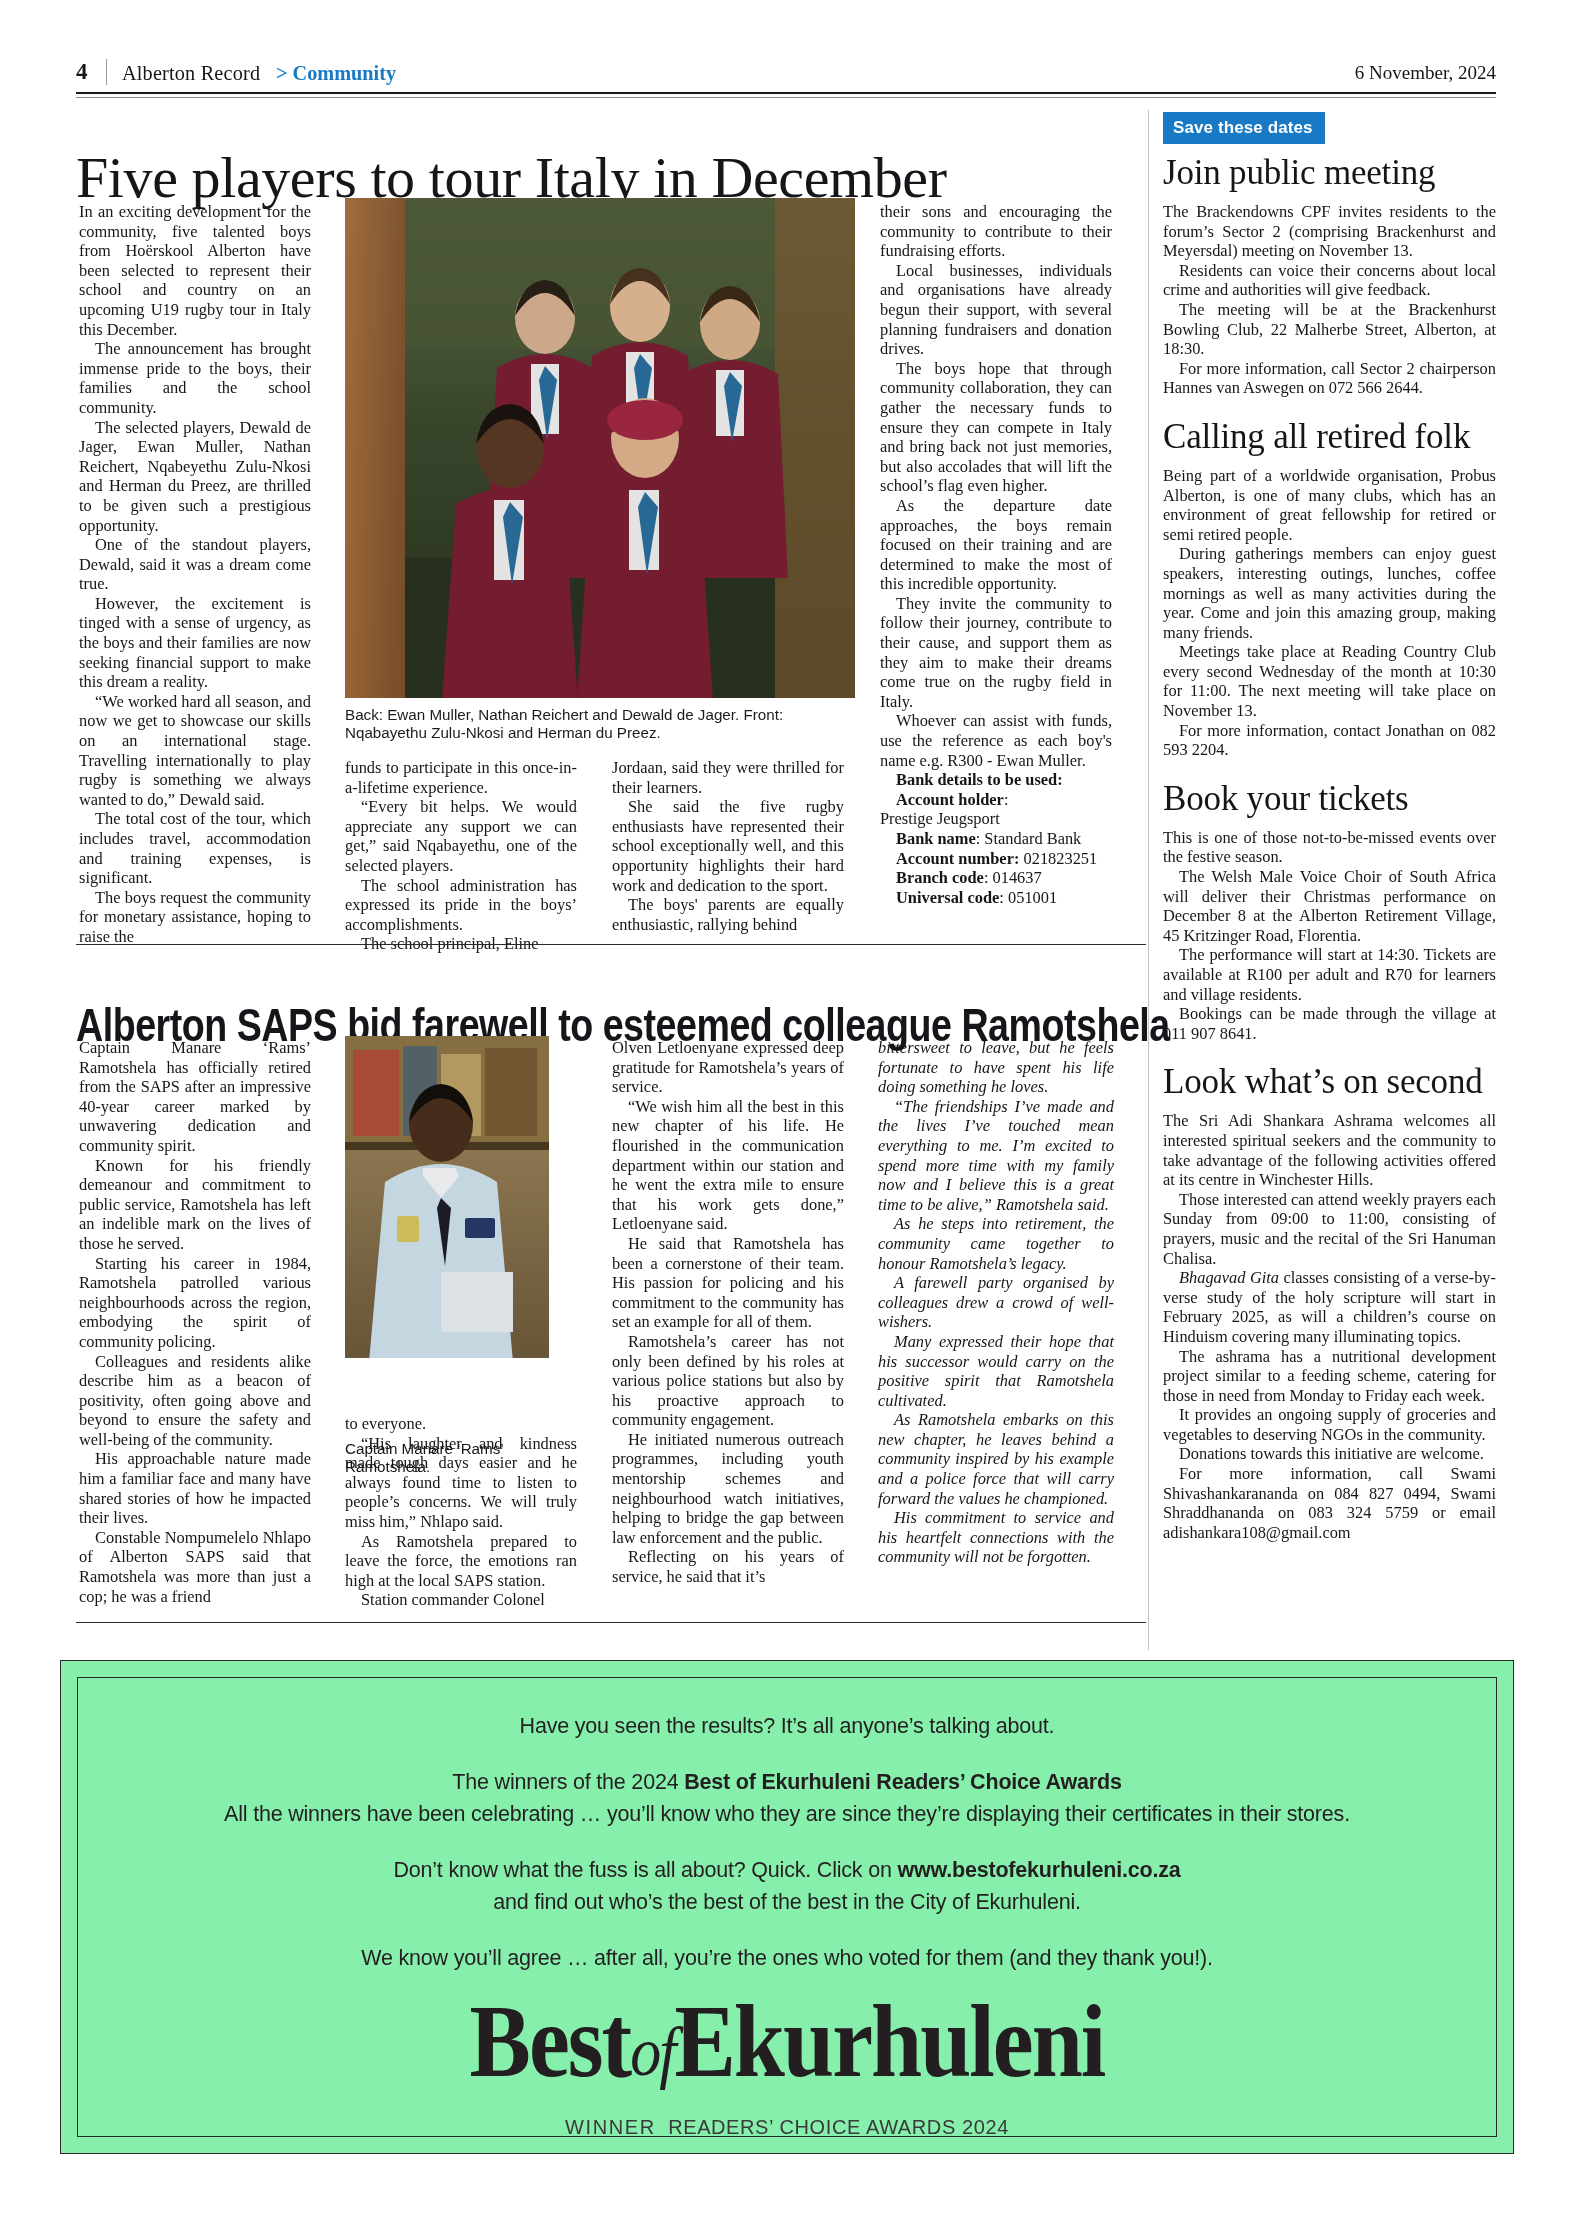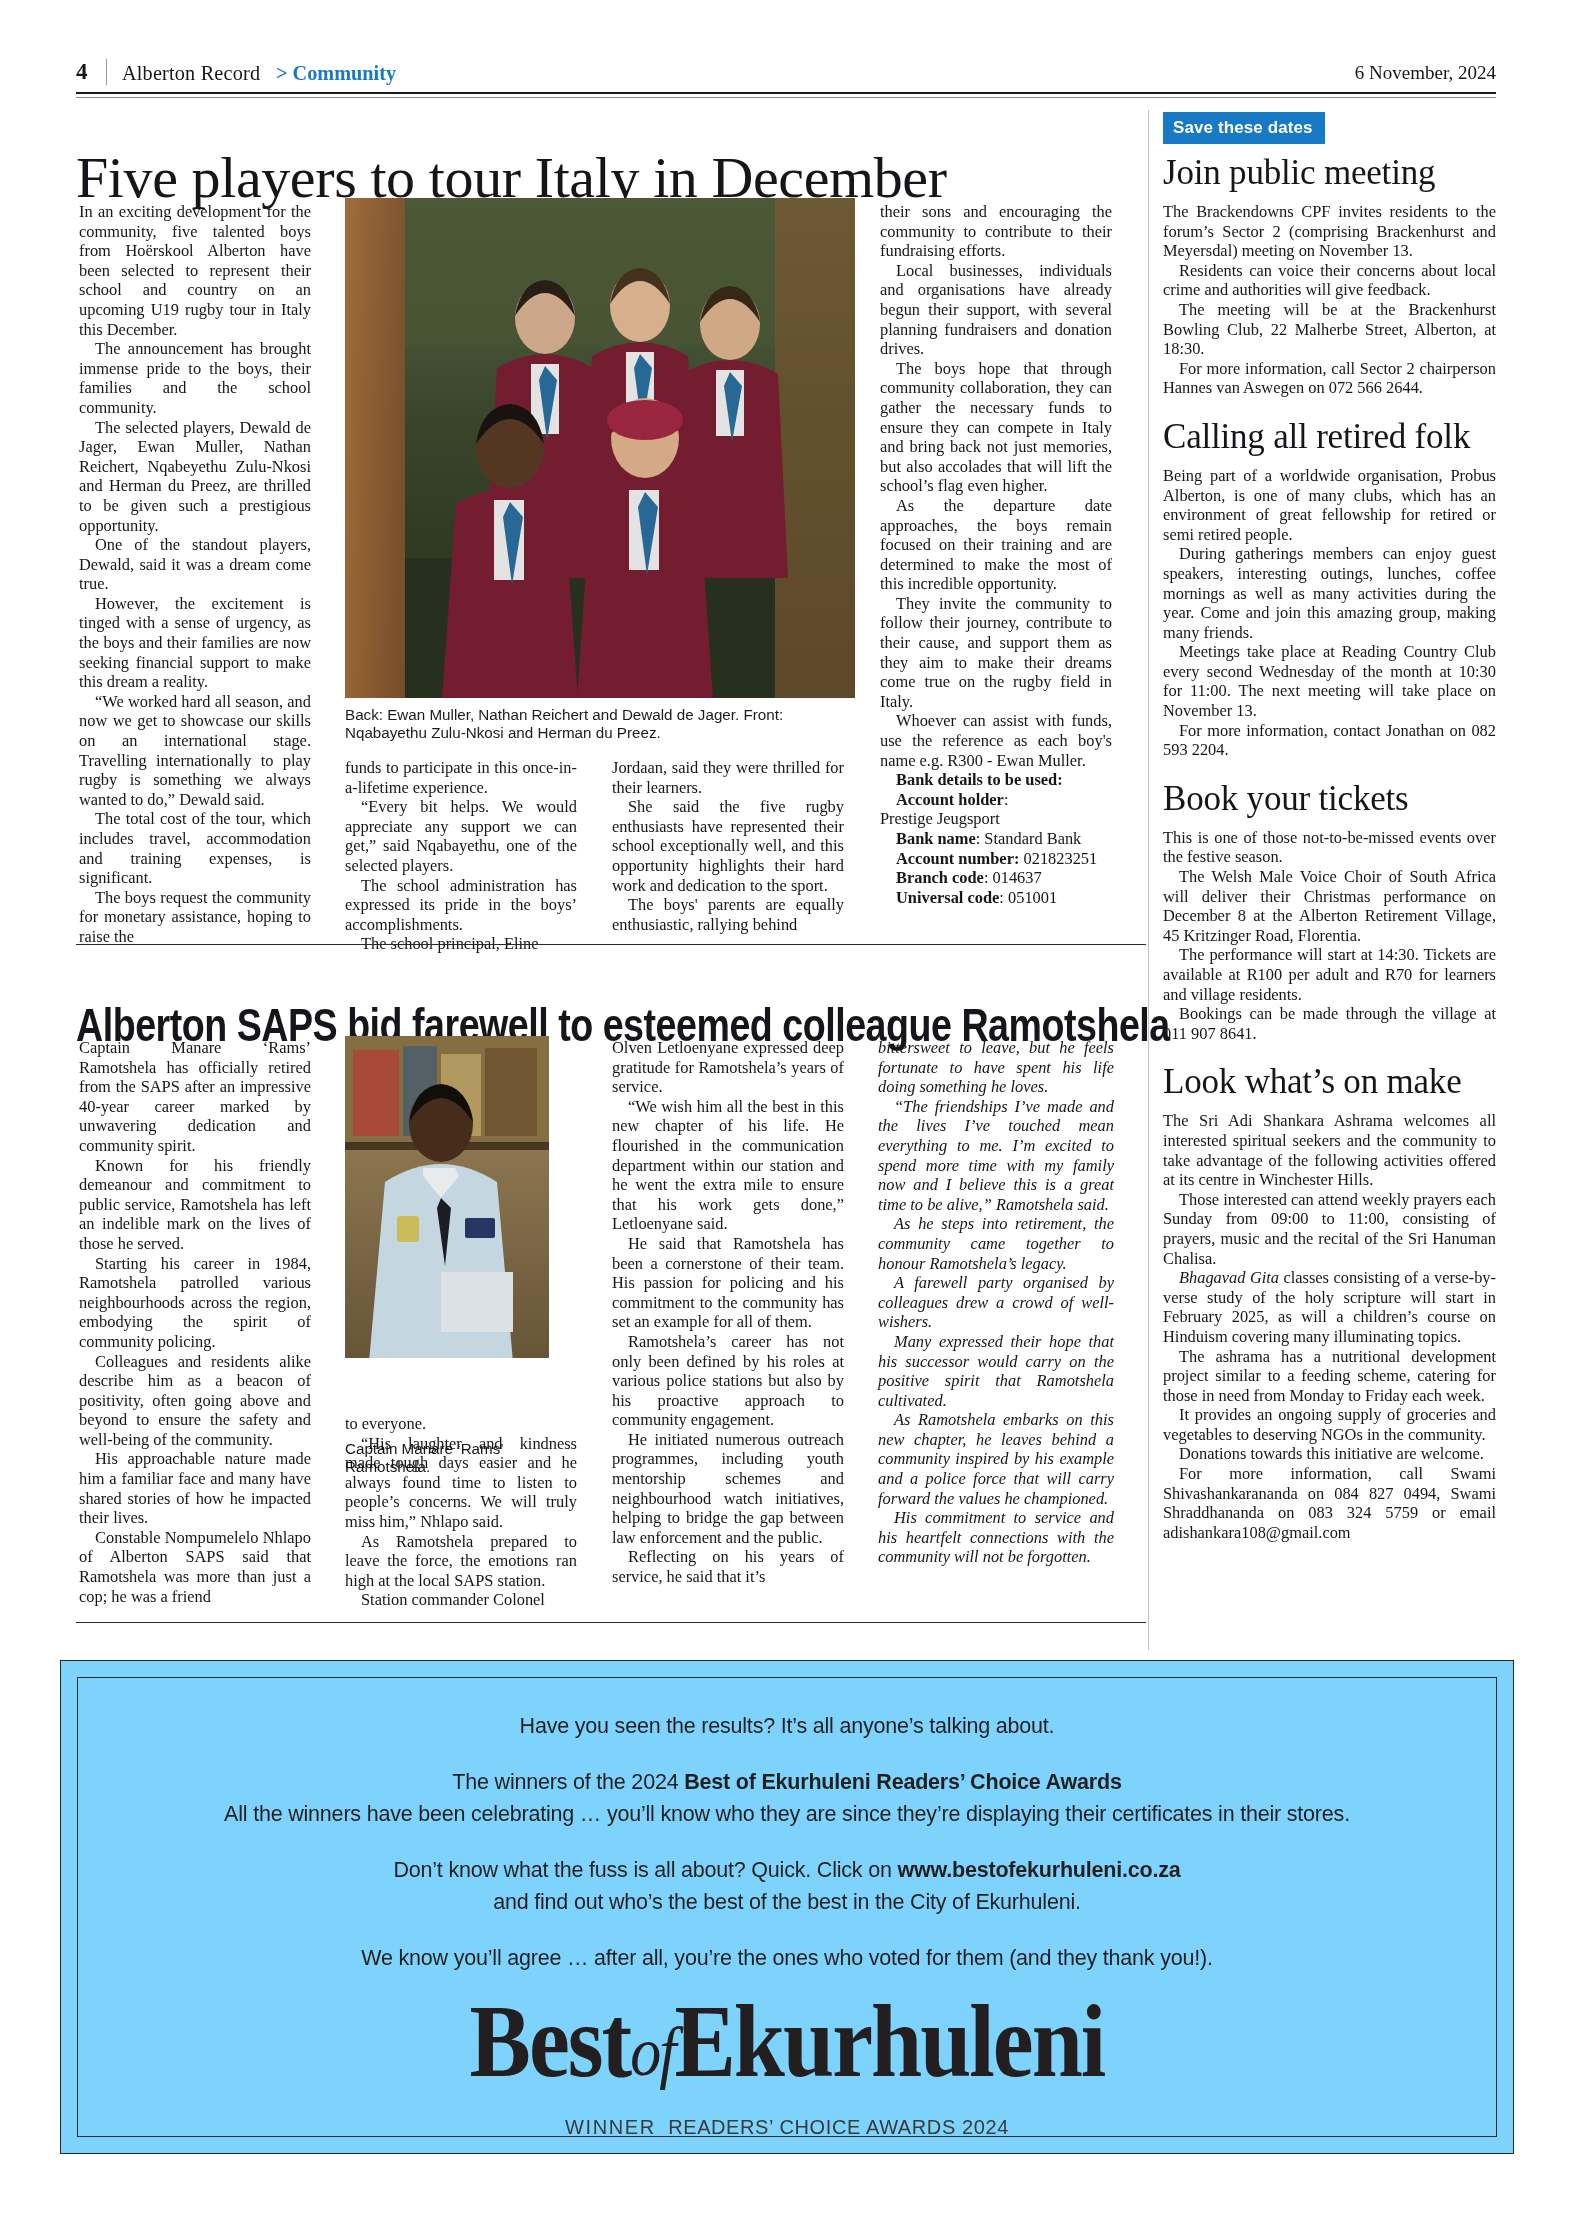--- a/index.html
+++ b/index.html
@@ -88,21 +88,21 @@
     font-family:Liberation Serif, serif;letter-spacing:-.2px;
   }
   .sb-body{font-size:16.4px;line-height:19.6px;text-align:justify;}
   .sb-body p{margin:0;text-indent:16px;}
   .sb-body p.first{text-indent:0;}
   .sb-block{margin-bottom:18px;}
   .ital{font-style:italic;}
 
   
   #advert{position:absolute;left:60px;top:1660px;width:1452px;height:492px;
-          border:1px solid #2a2a2a;background:#7dd3fc;}
+          border:1px solid #2a2a2a;background:#86efac;}
   #advert-inner{position:absolute;left:16px;top:16px;right:16px;bottom:16px;border:1px solid #2a2a2a;}
   .ad-text{
     font-family:"Liberation Sans","DejaVu Sans",sans-serif;
     text-align:center;color:#231f20;letter-spacing:-.2px;
   }
   #ad-l1{position:absolute;left:0;right:0;top:36px;font-size:21.5px;}
   #ad-l2{position:absolute;left:0;right:0;top:92px;font-size:21.5px;}
   #ad-l3{position:absolute;left:0;right:0;top:124px;font-size:21.5px;}
   #ad-l4{position:absolute;left:0;right:0;top:180px;font-size:21.5px;}
   #ad-l5{position:absolute;left:0;right:0;top:212px;font-size:21.5px;}
@@ -342,21 +342,21 @@
       <h3 class="sb-head">Book your tickets</h3>
       <div class="sb-body">
         <p class="first">This is one of those not-to-be-missed events over the festive season.</p>
         <p>The Welsh Male Voice Choir of South Africa will deliver their Christmas performance on December 8 at the Alberton Retirement Village, 45 Kritzinger Road, Florentia.</p>
         <p>The performance will start at 14:30. Tickets are available at R100 per adult and R70 for learners and village residents.</p>
         <p>Bookings can be made through the village at 011 907 8641.</p>
       </div>
     </div>
 
     <div class="sb-block">
-      <h3 class="sb-head">Look what’s on make</h3>
+      <h3 class="sb-head">Look what’s on second</h3>
       <div class="sb-body">
         <p class="first">The Sri Adi Shankara Ashrama welcomes all interested spiritual seekers and the community to take advantage of the following activities offered at its centre in Winchester Hills.</p>
         <p>Those interested can attend weekly prayers each Sunday from 09:00 to 11:00, consisting of prayers, music and the recital of the Sri Hanuman Chalisa.</p>
         <p><span class="ital">Bhagavad Gita</span><span> classes consisting of a verse-by-verse study of the holy scripture will start in February 2025, as will a children’s course on Hinduism covering many illuminating topics.</span></p>
         <p>The ashrama has a nutritional development project similar to a feeding scheme, catering for those in need from Monday to Friday each week.</p>
         <p>It provides an ongoing supply of groceries and vegetables to deserving NGOs in the community.</p>
         <p>Donations towards this initiative are welcome.</p>
         <p>For more information, call Swami Shivashankarananda on 084 827 0494, Swami Shraddhananda on 083 324 5759 or email adishankara108@gmail.com</p>
       </div>
     </div>

